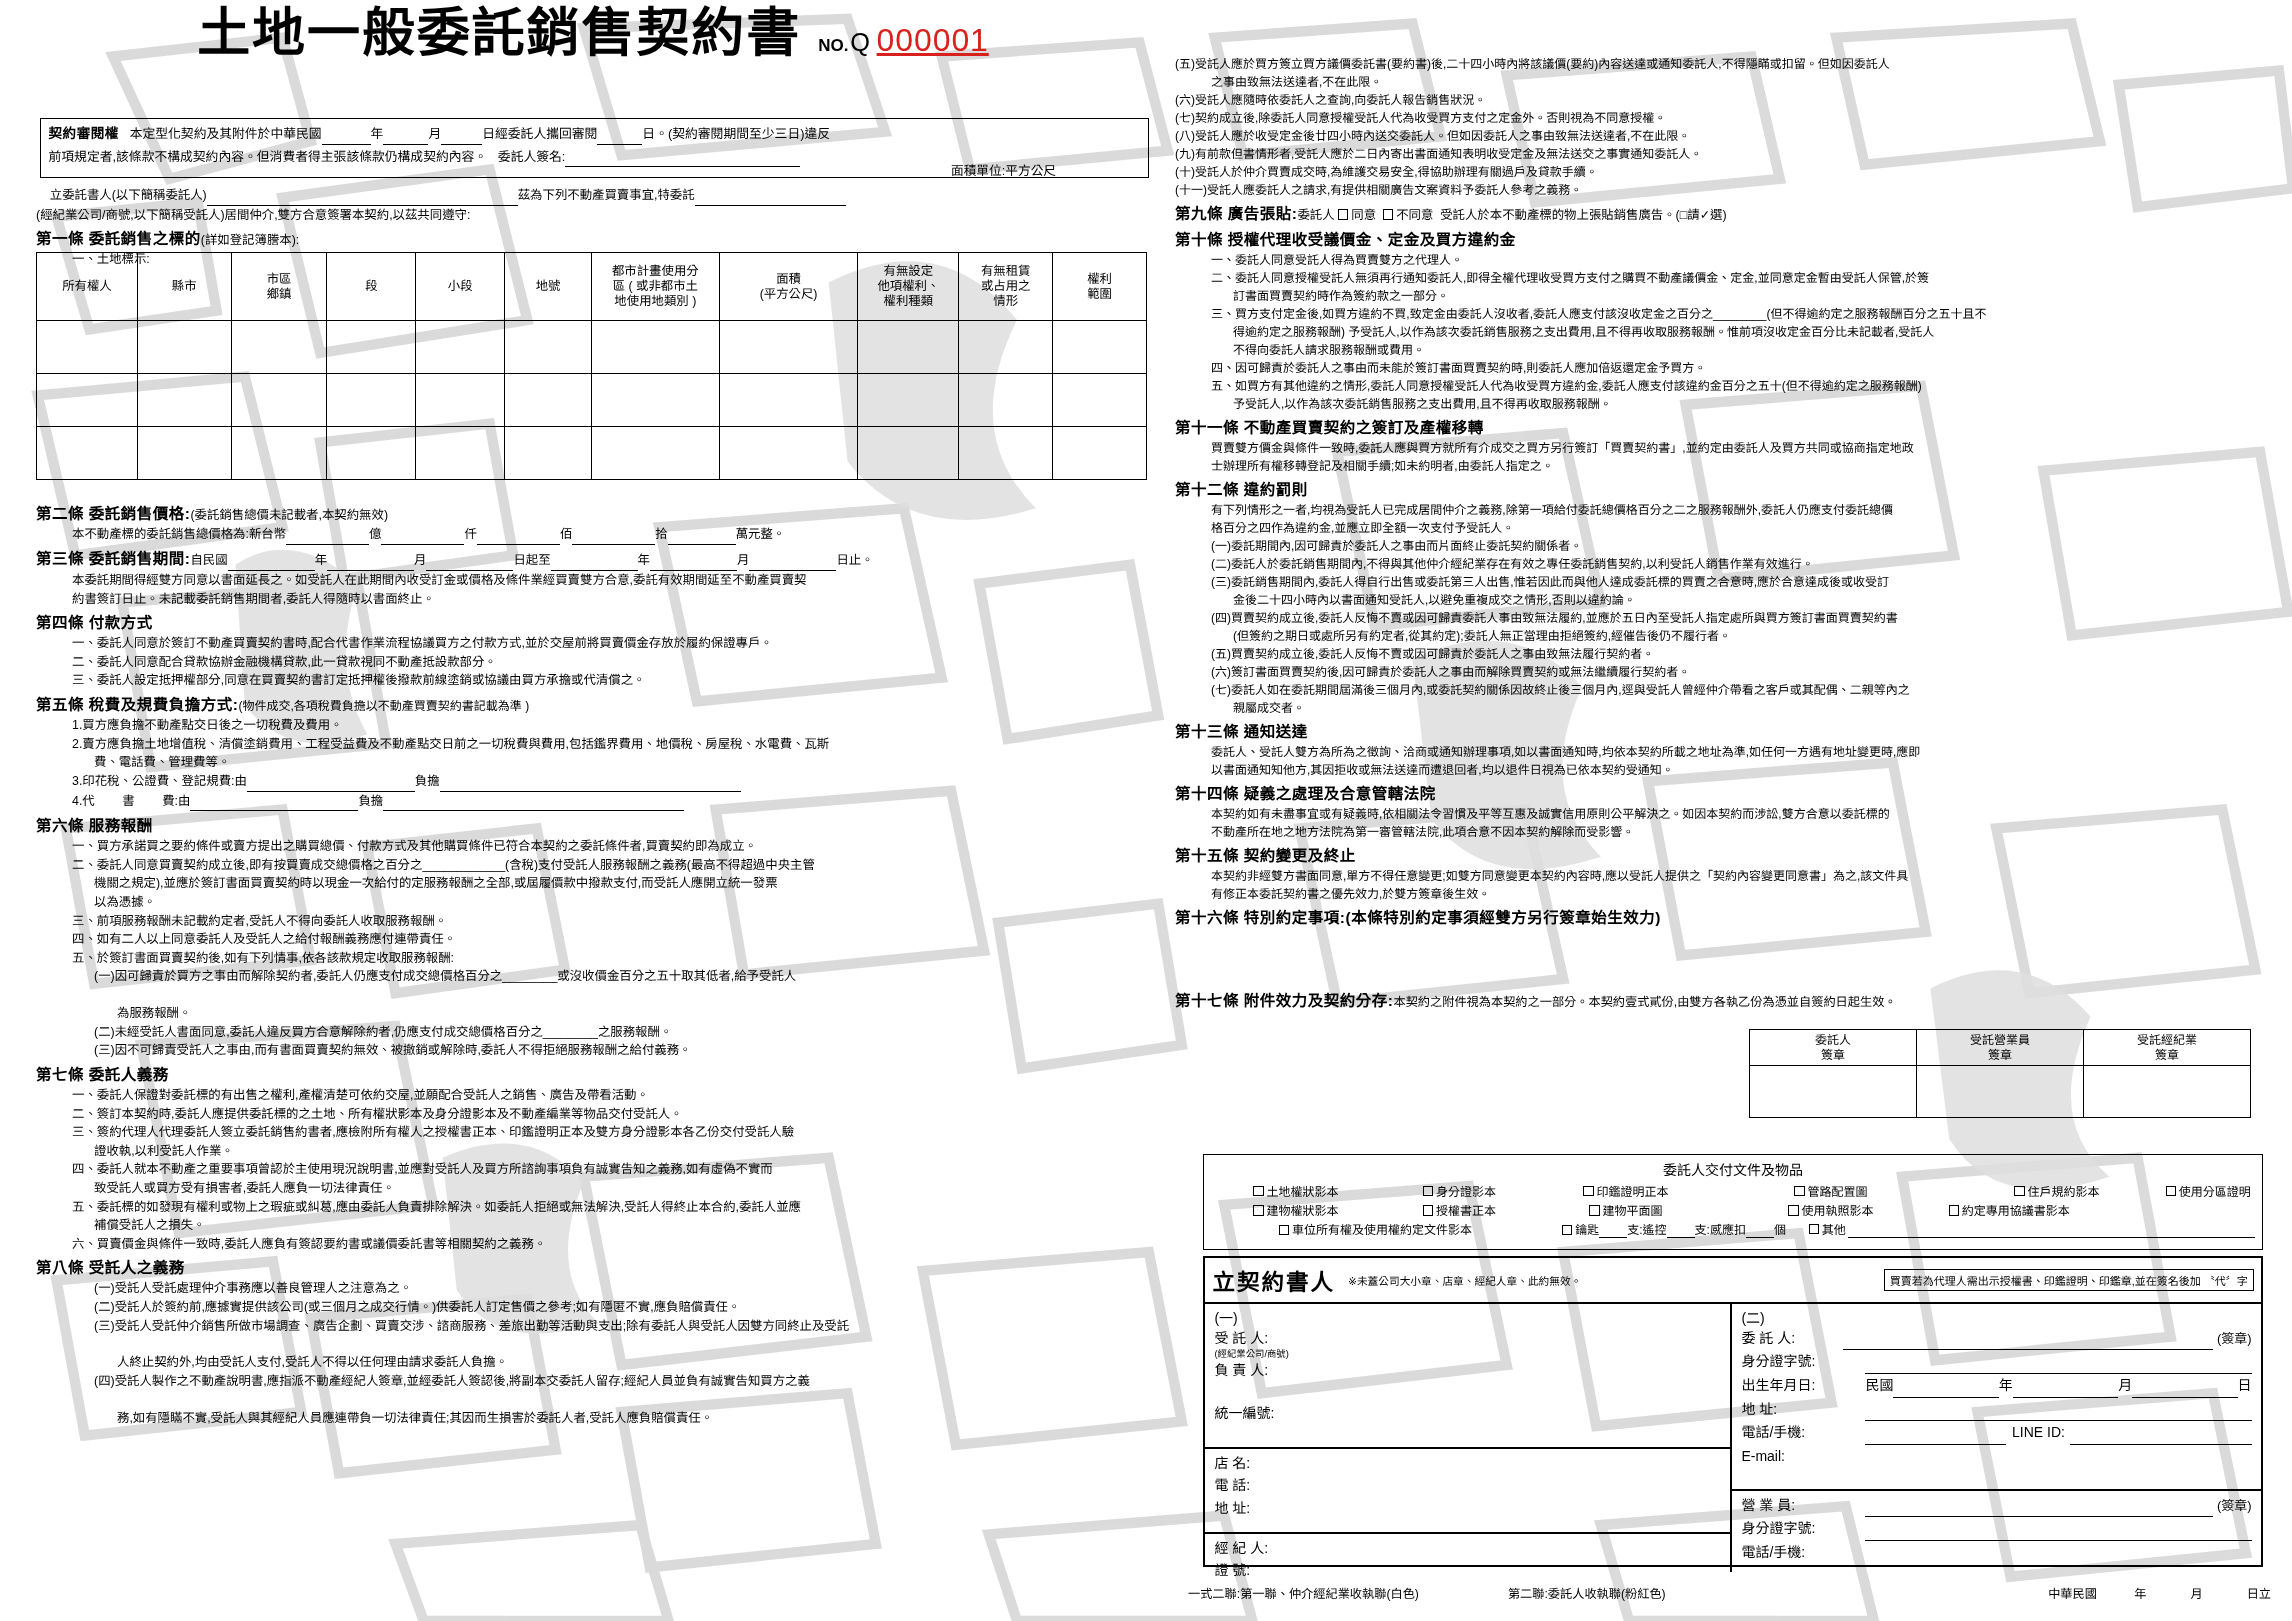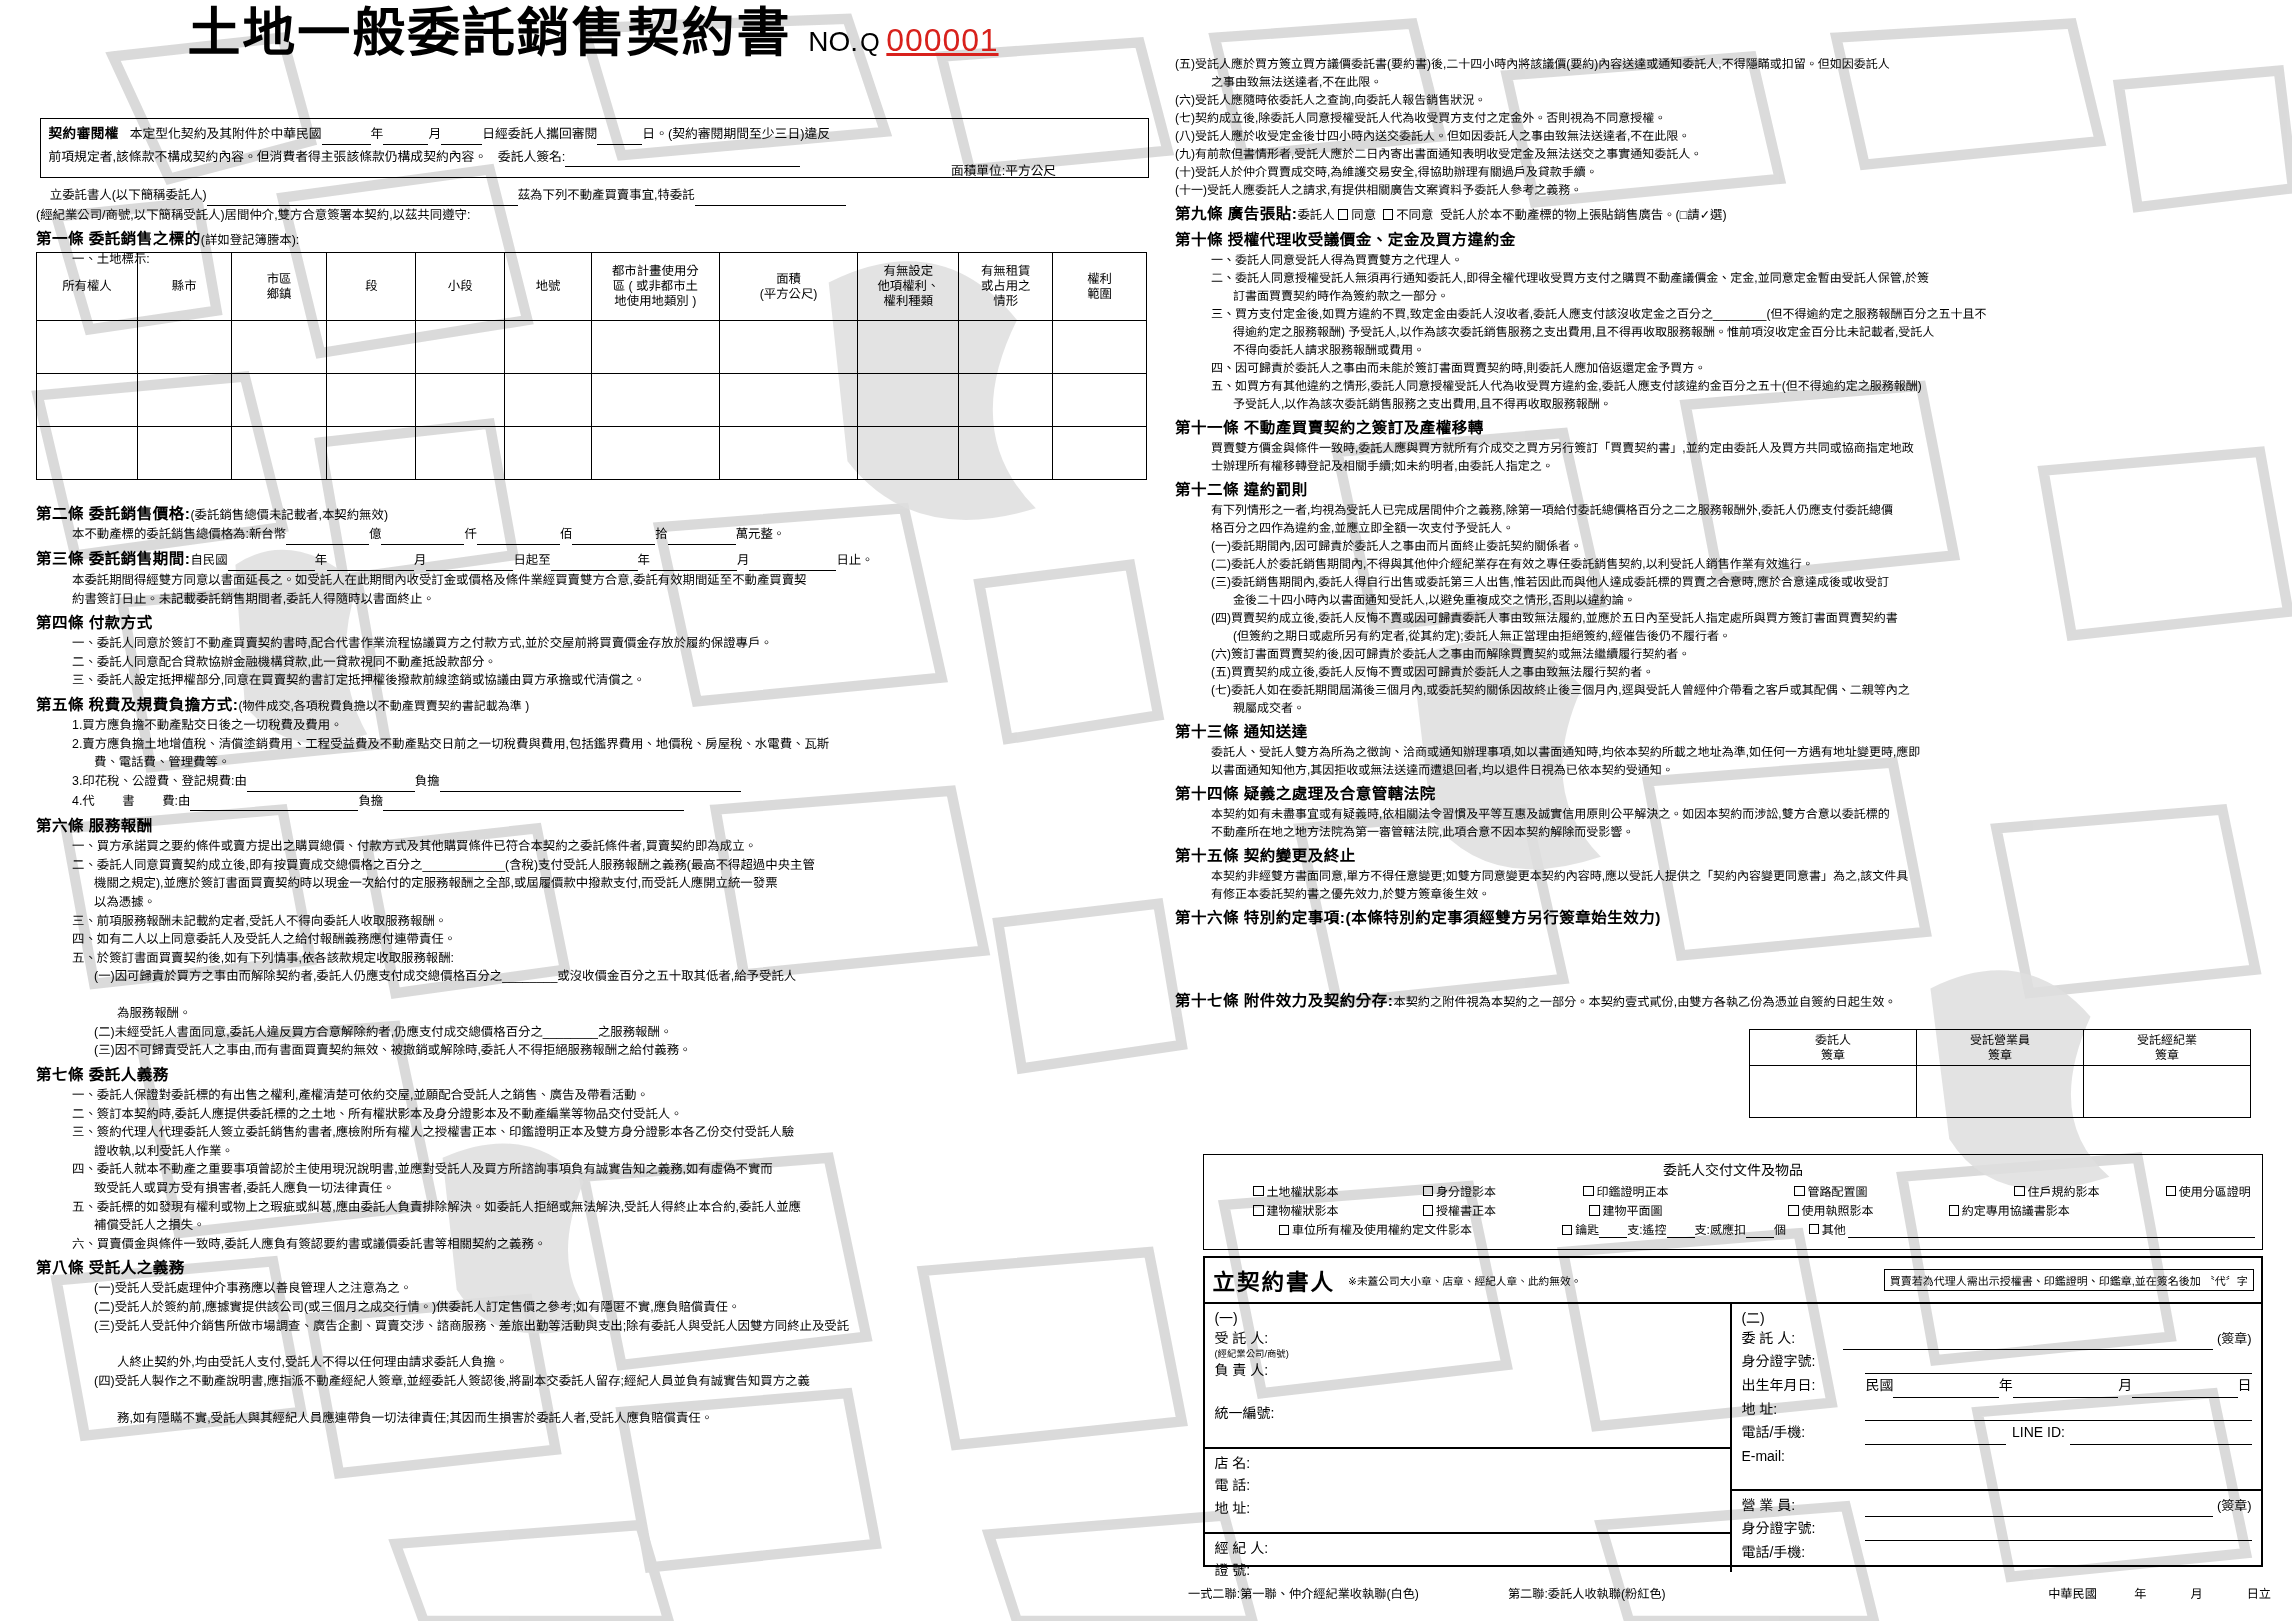--- a/index.html
+++ b/index.html
@@ -31,21 +31,21 @@
   }
   .doc-title {
     font-family:"DejaVu Sans","Liberation Sans",sans-serif;
     font-weight:bold;
     font-size:53px;
     letter-spacing:1.9px;
     line-height:1;
     white-space:nowrap;
   }
   .doc-no { margin-left:17px; display:flex; align-items:baseline; white-space:nowrap; }
-  .doc-no .lbl { font-size:28px; font-weight:normal; letter-spacing:0px;}
+  .doc-no .lbl { font-size:17px; font-weight:bold; letter-spacing:0px;}
   .doc-no .qq  { font-size:25.4px; font-weight:normal; margin-left:1.9px;}
   .doc-no .num { font-size:32px; color:#d8211c; margin-left:6.6px; letter-spacing:0.9px;text-decoration:underline;}
 
   
   .review-box {
     position:absolute; left:40px; top:118px; width:1109px; height:60px;
     border:1.9px solid #000; padding:3.8px 7.5px;
     font-size:12.8px; line-height:1.55;
   }
   .review-box b { font-size:13.6px; letter-spacing:0.5px; }
@@ -398,22 +398,22 @@
 
     <div class="artline ln art">第十二條 違約罰則</div>
     <div class="ln small indent1">有下列情形之一者,均視為受託人已完成居間仲介之義務,除第一項給付委託總價格百分之二之服務報酬外,委託人仍應支付委託總價</div>
     <div class="ln small indent1">格百分之四作為違約金,並應立即全額一次支付予受託人。</div>
     <div class="ln small indent1">(一)委託期間內,因可歸責於委託人之事由而片面終止委託契約關係者。</div>
     <div class="ln small indent1">(二)委託人於委託銷售期間內,不得與其他仲介經紀業存在有效之專任委託銷售契約,以利受託人銷售作業有效進行。</div>
     <div class="ln small indent1">(三)委託銷售期間內,委託人得自行出售或委託第三人出售,惟若因此而與他人達成委託標的買賣之合意時,應於合意達成後或收受訂</div>
     <div class="ln small indent2">金後二十四小時內以書面通知受託人,以避免重複成交之情形,否則以違約論。</div>
     <div class="ln small indent1">(四)買賣契約成立後,委託人反悔不賣或因可歸責委託人事由致無法履約,並應於五日內至受託人指定處所與買方簽訂書面買賣契約書</div>
     <div class="ln small indent2">(但簽約之期日或處所另有約定者,從其約定);委託人無正當理由拒絕簽約,經催告後仍不履行者。</div>
+    <div class="ln small indent1">(五)買賣契約成立後,委託人反悔不賣或因可歸責於委託人之事由致無法履行契約者。</div>
     <div class="ln small indent1">(六)簽訂書面買賣契約後,因可歸責於委託人之事由而解除買賣契約或無法繼續履行契約者。</div>
-    <div class="ln small indent1">(五)買賣契約成立後,委託人反悔不賣或因可歸責於委託人之事由致無法履行契約者。</div>
     <div class="ln small indent1">(七)委託人如在委託期間屆滿後三個月內,或委託契約關係因故終止後三個月內,逕與受託人曾經仲介帶看之客戶或其配偶、二親等內之</div>
     <div class="ln small indent2">親屬成交者。</div>
 
     <div class="artline ln art">第十三條 通知送達</div>
     <div class="ln small indent1">委託人、受託人雙方為所為之徵詢、洽商或通知辦理事項,如以書面通知時,均依本契約所載之地址為準,如任何一方遇有地址變更時,應即</div>
     <div class="ln small indent1">以書面通知知他方,其因拒收或無法送達而遭退回者,均以退件日視為已依本契約受通知。</div>
 
     <div class="artline ln art">第十四條 疑義之處理及合意管轄法院</div>
     <div class="ln small indent1">本契約如有未盡事宜或有疑義時,依相關法令習慣及平等互惠及誠實信用原則公平解決之。如因本契約而涉訟,雙方合意以委託標的</div>
     <div class="ln small indent1">不動產所在地之地方法院為第一審管轄法院,此項合意不因本契約解除而受影響。</div>

